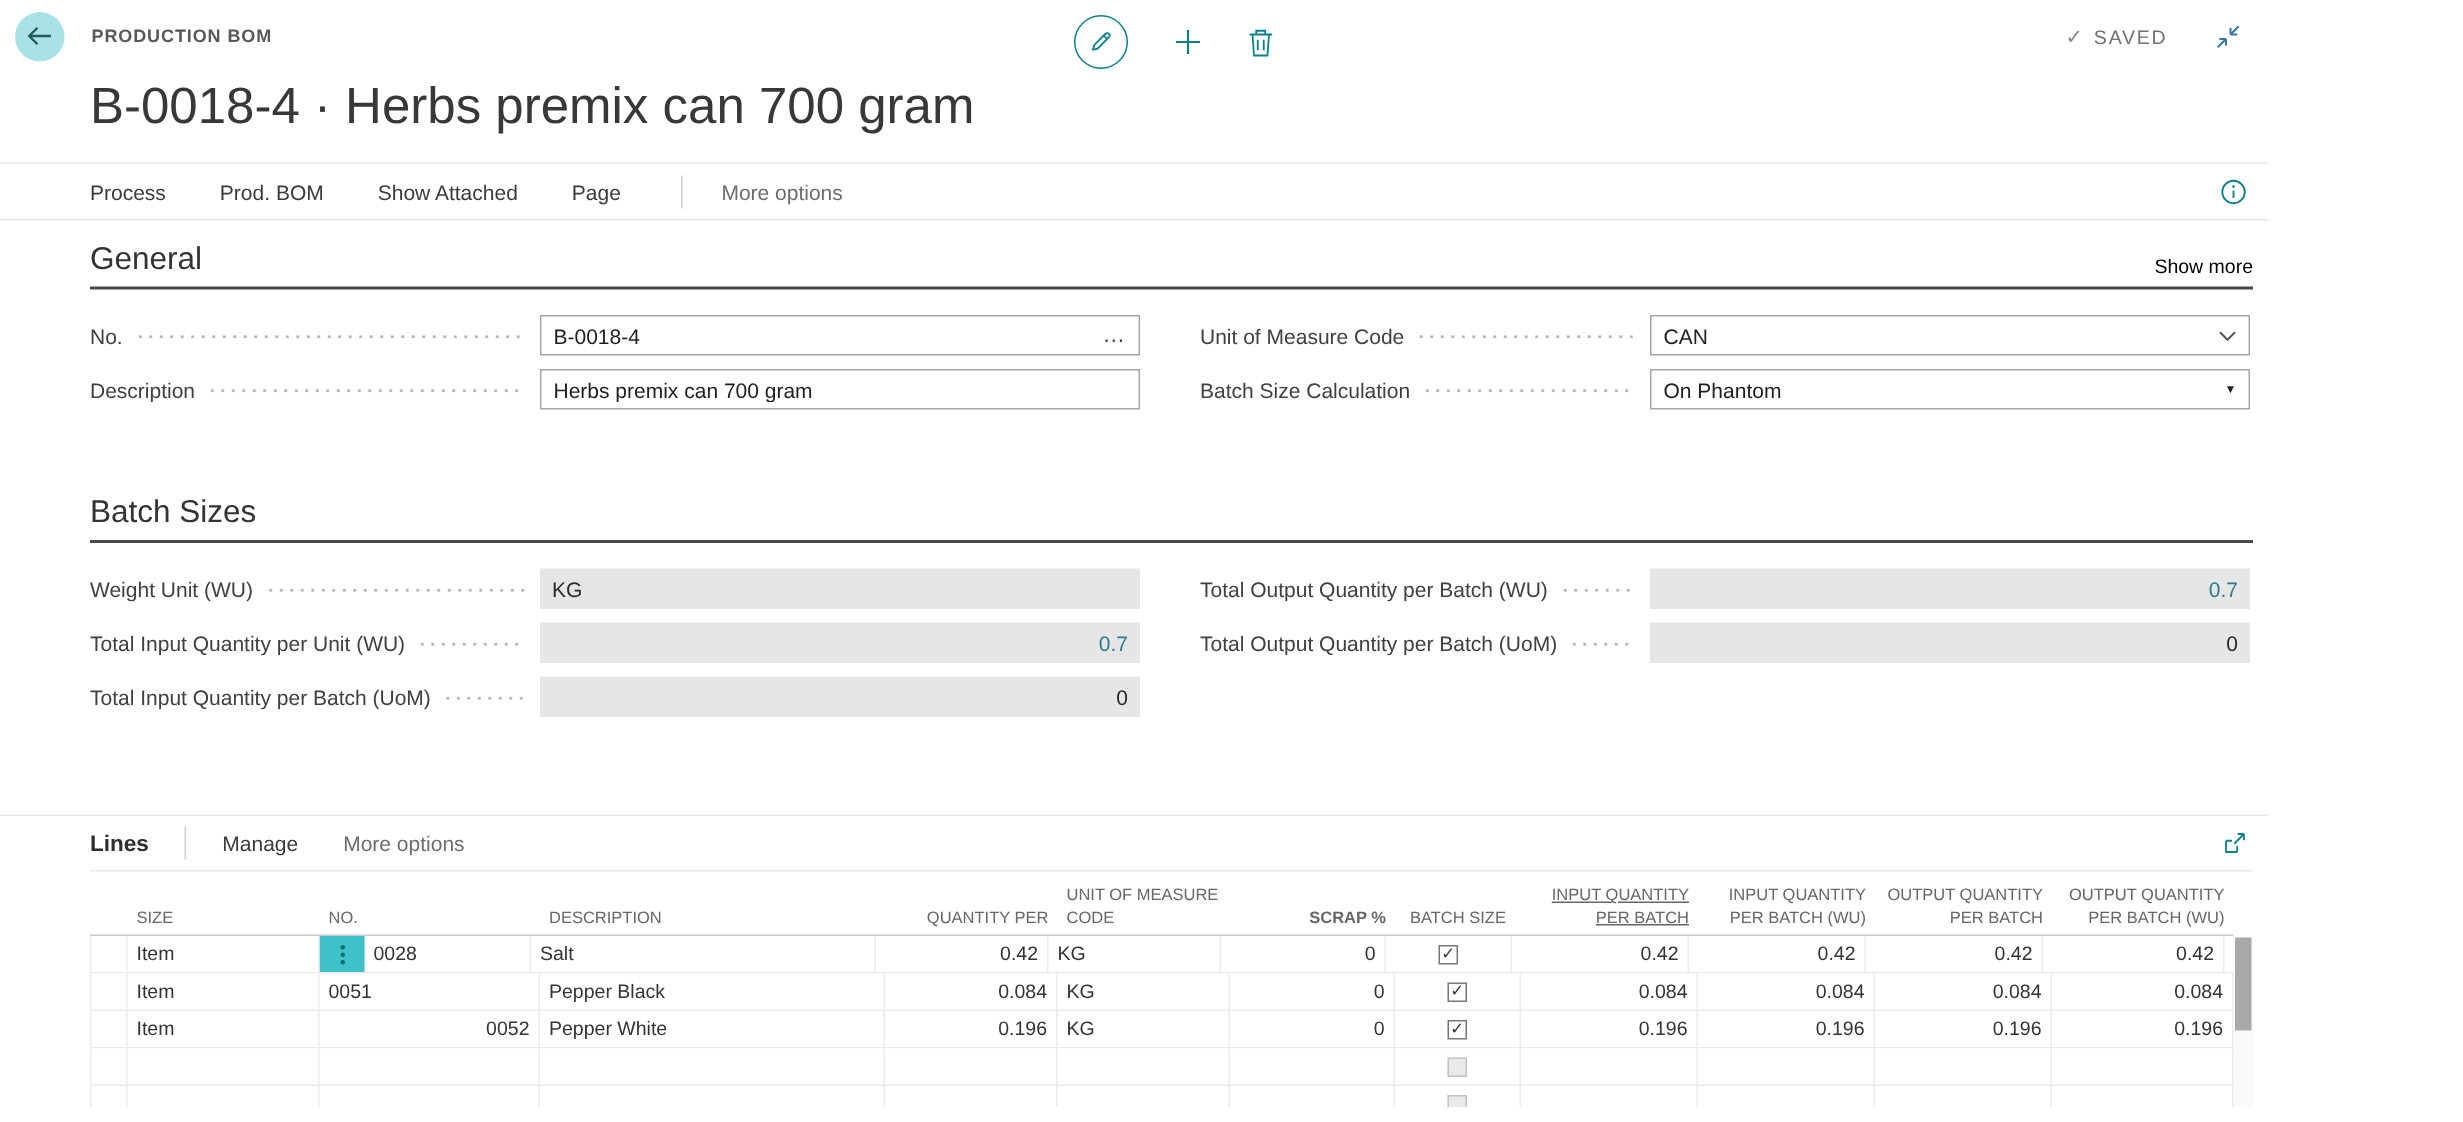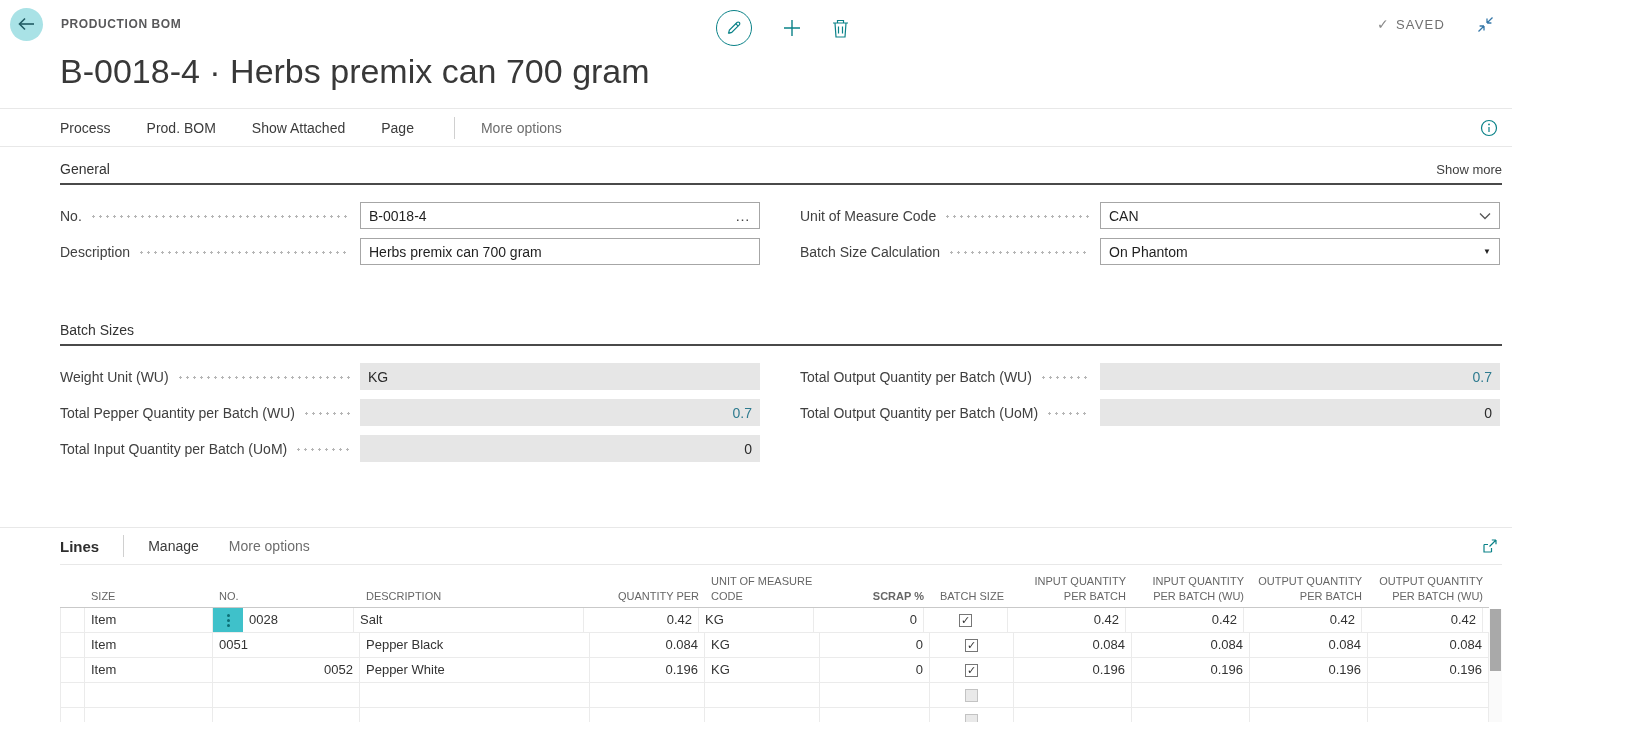--- a/index.html
+++ b/index.html
@@ -30,22 +30,22 @@
   .action-bar { margin-top:14px; border-top:1px solid #e8e8e8; border-bottom:1px solid #e8e8e8;
                 display:flex; align-items:center; height:39px; padding:0 10px 0 60px; font-size:14px; }
   .action-bar .item { color:#3b3b3b; margin-right:36px; cursor:pointer; }
   .vdiv { width:1px; height:22px; background:#d0d0d0; margin:0 26px 0 4px; }
   .more-opts { color:#6d6d6d; cursor:pointer; }
   .action-bar .info { margin-left:auto; }
 
   
   .sec-head { margin:14px 60px 0 60px; width:1442px; display:flex; align-items:flex-end;
               justify-content:space-between; border-bottom:2px solid #4a4a4a; padding-bottom:6px; }
-  .sec-head h2 { font-size:14px; font-weight:400; color:#333; }
-  .show-more { font-size:13px; color:#404040; cursor:pointer; }
+  .sec-head h2 { font-size:21px; font-weight:400; color:#333; }
+  .show-more { font-size:13px; color:#000000; cursor:pointer; }
 
   .fields { display:flex; gap:38px; margin:17px 0 0 60px; }
   .fcol { width:702px; }
   .frow { display:flex; align-items:center; height:27px; margin-bottom:9px; }
   .flabel { flex:0 0 300px; display:flex; align-items:center; font-size:14px; color:#404040; overflow:hidden; }
   .dots { flex:1; height:6px; align-self:flex-end; margin:0 10px 6px 8px;
           background-image:radial-gradient(circle,#b5b5b5 1px,transparent 1.1px);
           background-size:7px 3px; background-repeat:repeat-x; background-position:left bottom; }
   .fctl { flex:0 0 400px; height:27px; font-size:14px; display:flex; align-items:center; }
   .fctl.input { border:1px solid #a6a6a6; background:#fff; padding:0 8px; color:#1f1f1f; }
@@ -216,21 +216,21 @@
           <span class="flabel">
               <span>Weight Unit (WU)</span>
               <i class="dots"></i>
             </span>
           <div class="fctl readonly">
             <span>KG</span>
           </div>
         </div>
         <div class="frow">
           <span class="flabel">
-              <span>Total Pepper Quantity per Batch (WU)</span>
+              <span>Total Input Quantity per Unit (WU)</span>
               <i class="dots"></i>
             </span>
           <div class="fctl readonly num">
             <span class="linkval">0.7</span>
           </div>
         </div>
         <div class="frow">
           <span class="flabel">
               <span>Total Input Quantity per Batch (UoM)</span>
               <i class="dots"></i>
@@ -282,21 +282,21 @@
     <div class="grid-viewport">
       <div class="ghead" id="ghead">
           <div class="th" style="width: 25px;"></div>
           <div class="th " style="width: 128px;">SIZE</div>
           <div class="th " style="width: 147px;">NO.</div>
           <div class="th " style="width: 230px;">DESCRIPTION</div>
           <div class="th num" style="width: 115px;">QUANTITY PER</div>
           <div class="th " style="width: 115px;">UNIT OF MEASURE CODE</div>
           <div class="th num" style="width: 110px; font-weight: bold;">SCRAP %</div>
           <div class="th ctr" style="width: 84px;">BATCH SIZE</div>
-          <div class="th num" style="width: 118px;">INPUT QUANTITY PER BATCH</div>
+          <div class="th num" style="width: 118px; text-decoration: underline;">INPUT QUANTITY PER BATCH</div>
           <div class="th num" style="width: 118px;">INPUT QUANTITY PER BATCH (WU)</div>
           <div class="th num" style="width: 118px; text-align: right;">OUTPUT QUANTITY PER BATCH</div>
           <div class="th num" style="width: 121px;">OUTPUT QUANTITY PER BATCH (WU)</div>
         </div>
       <div id="gbody">
           <div class="grow">
             <div class="td gutter" style="width: 25px;"></div>
             <div class="td " style="width: 128px;">
               <span>Item</span>
             </div>

